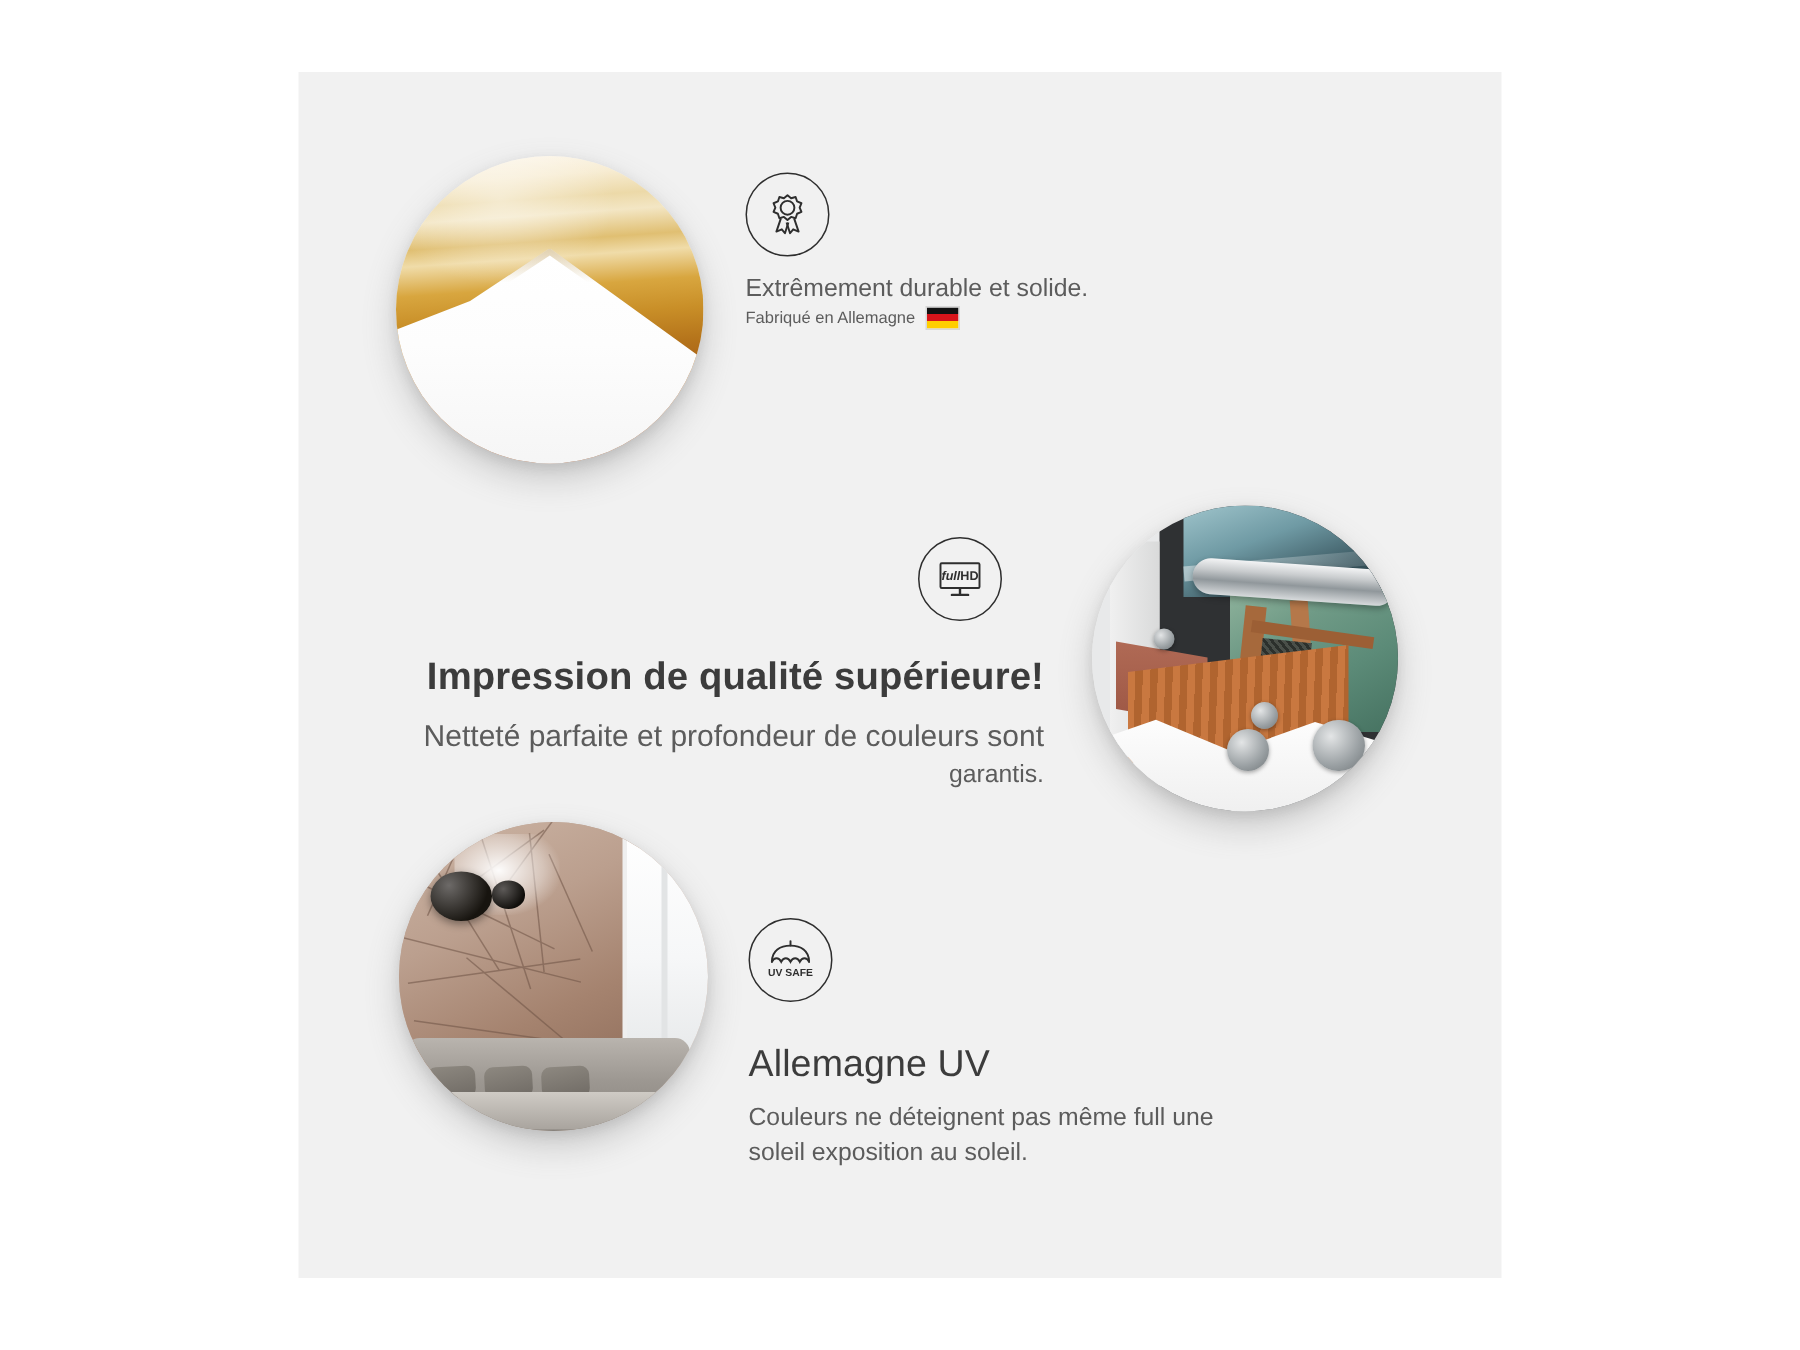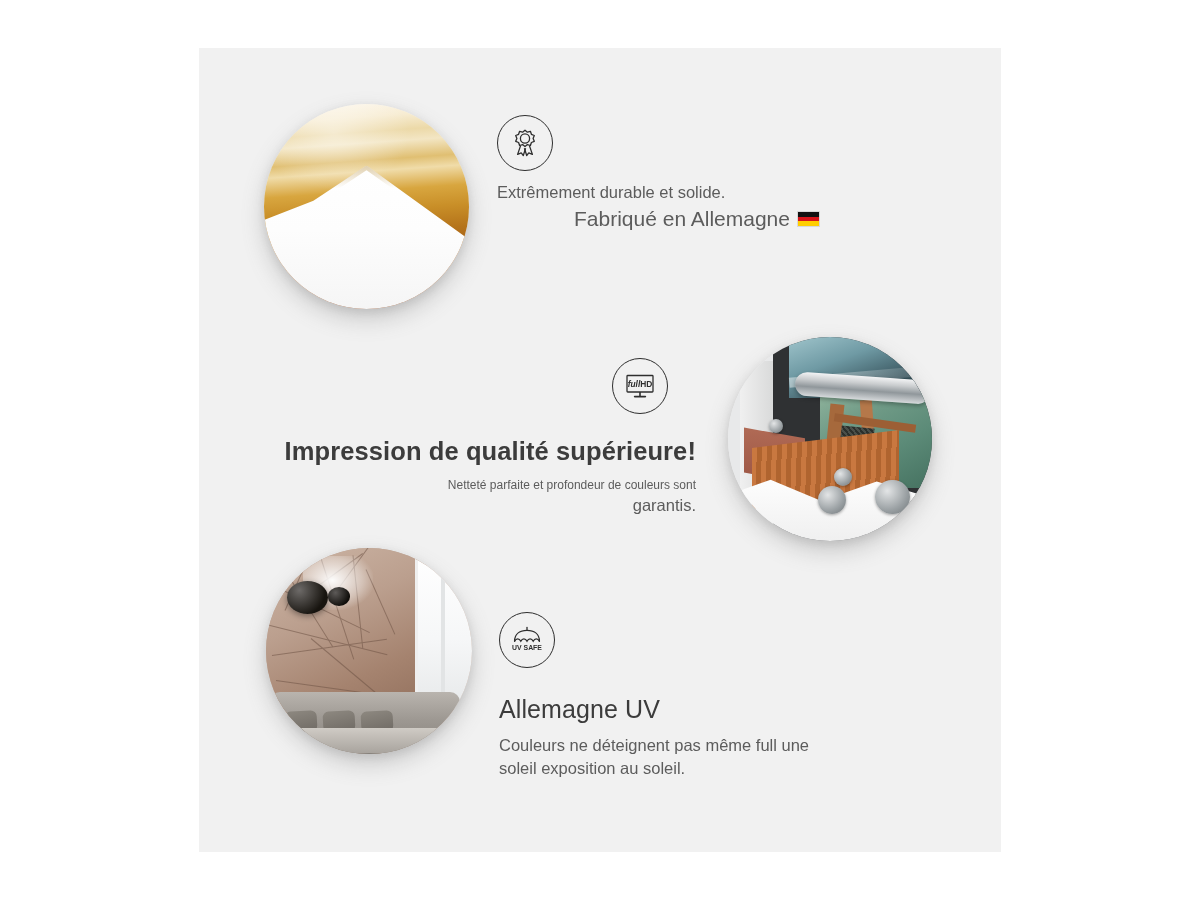--- a/index.html
+++ b/index.html
@@ -217,21 +217,21 @@
   <div class="feature" style="left:497px;top:115px;width:400px;">
     <div class="icon-circle">
       <svg width="34" height="34" viewBox="0 0 34 34" fill="none" stroke="#2e2e2e" stroke-width="1.3" stroke-linejoin="round">
         <path d="M17 4.2 l2.4 2.0 3.0 -0.9 1.0 3.0 2.9 1.2 -1.2 2.9 1.2 2.9 -2.9 1.2 -1.0 3.0 -3.0 -0.9 -2.4 2.0 -2.4 -2.0 -3.0 0.9 -1.0 -3.0 -2.9 -1.2 1.2 -2.9 -1.2 -2.9 2.9 -1.2 1.0 -3.0 3.0 0.9 Z"></path>
         <circle cx="17" cy="12.5" r="4.6"></circle>
         <path d="M12.6 19.6 L9.6 28.4 l3.6 -1.5 2.1 2.6 2.3 -7.2"></path>
         <path d="M21.4 19.6 L24.4 28.4 l-3.6 -1.5 -2.1 2.6 -2.3 -7.2"></path>
       </svg>
     </div>
     <p class="f-body" style="font-size:16.5px;margin-top:10px;">Extrêmement durable et solide.</p>
-    <p class="f-body" style="font-size:21px;display:flex;align-items:center;gap:7px;justify-content:center;">
+    <p class="f-body" style="font-size:11px;display:flex;align-items:center;gap:7px;">
       <span>Fabriqué en Allemagne</span>
       <span style="display:inline-block;width:21px;height:14px;border:1px solid #d8d8d8;
                    background:linear-gradient(180deg,#111 0%,#111 33%,#d7141a 33%,#d7141a 66%,#ffce00 66%,#ffce00 100%);"></span>
     </p>
   </div>
 
   <div class="photo" style="left:728px;top:337px;width:204px;height:204px;">
     <div class="inner">
       <div class="pm">
         <div class="pm-dark"></div>
@@ -259,21 +259,21 @@
       <svg width="36" height="34" viewBox="0 0 36 34" fill="none" stroke="#2e2e2e" stroke-width="1.3">
         <rect x="5" y="6.5" width="26" height="16.5" rx="0.8"></rect>
         <path d="M18 23 v4.2" stroke-width="1.6"></path>
         <path d="M12.6 27.6 h10.8" stroke-width="1.6" stroke-linecap="round"></path>
         <text x="18" y="17.6" text-anchor="middle" font-family="'Liberation Sans',sans-serif" font-size="8.4" fill="#2e2e2e" stroke="none">
           <tspan font-style="italic" font-weight="600">full</tspan><tspan font-weight="700">HD</tspan>
         </text>
       </svg>
     </div>
     <h2 class="f-title" style="font-size:25.5px;font-weight:700;margin-top:22px;">Impression de qualité supérieure!</h2>
-    <p class="f-body" style="font-size:12px;margin-top:10px;">Netteté parfaite et profondeur de couleurs sont</p>
+    <p class="f-body" style="font-size:20px;margin-top:10px;">Netteté parfaite et profondeur de couleurs sont</p>
     <p class="f-body" style="font-size:16.5px;">garantis.</p>
   </div>
 
   <div class="photo" style="left:266px;top:548px;width:206px;height:206px;">
     <div class="inner">
       <div class="rm">
         <div class="rm-wall"></div>
         <div class="rm-facets">
           <span style="left:2%;top:20%;width:70%;transform:rotate(26deg);"></span>
           <span style="left:0%;top:44%;width:78%;transform:rotate(14deg);"></span>

